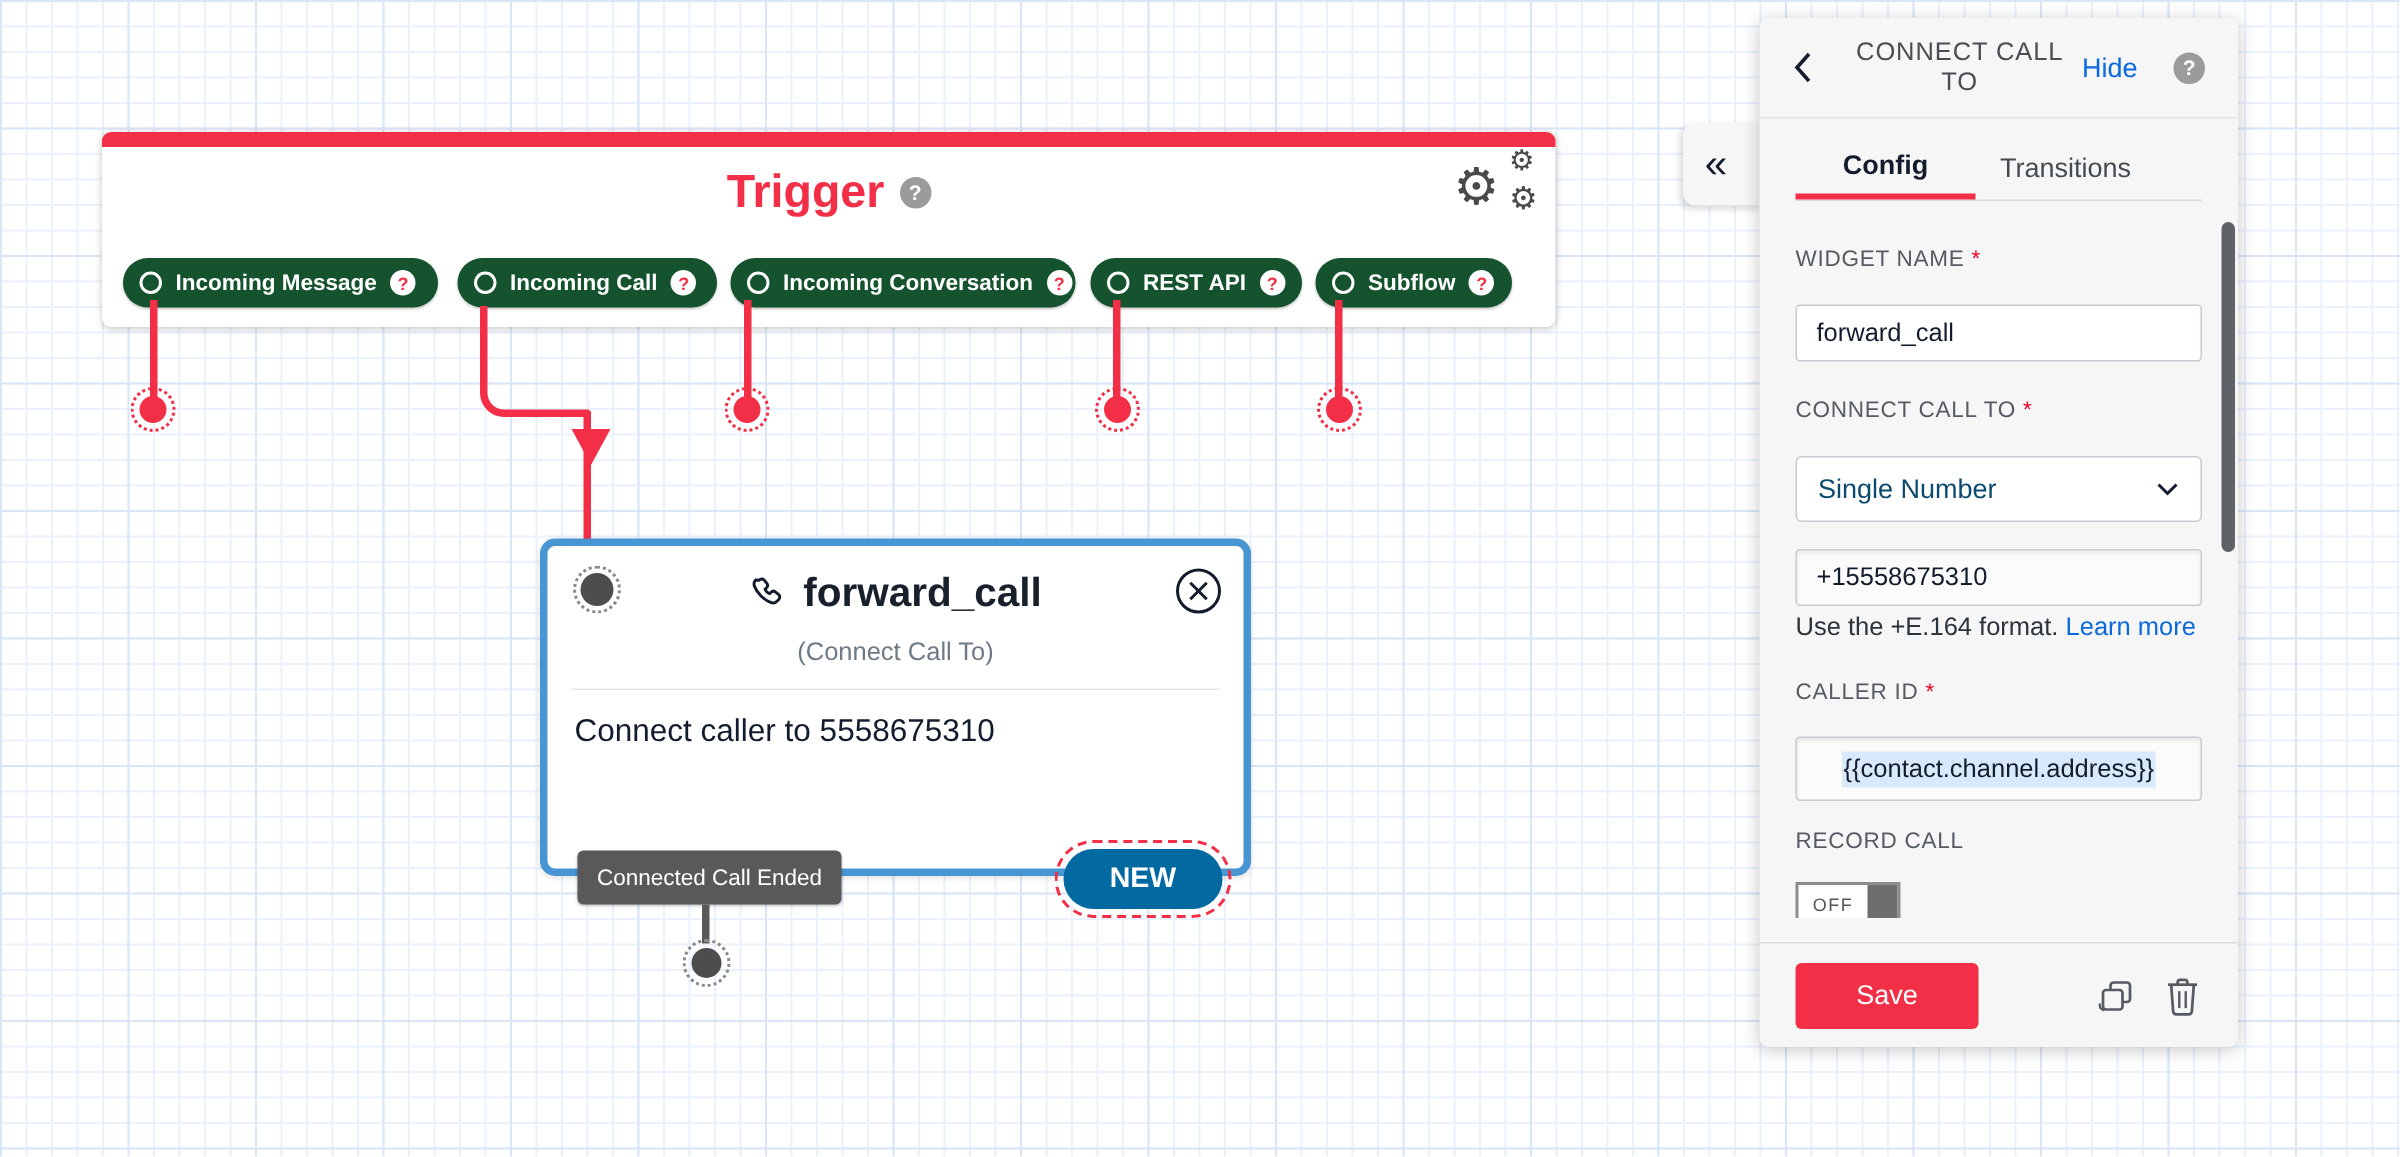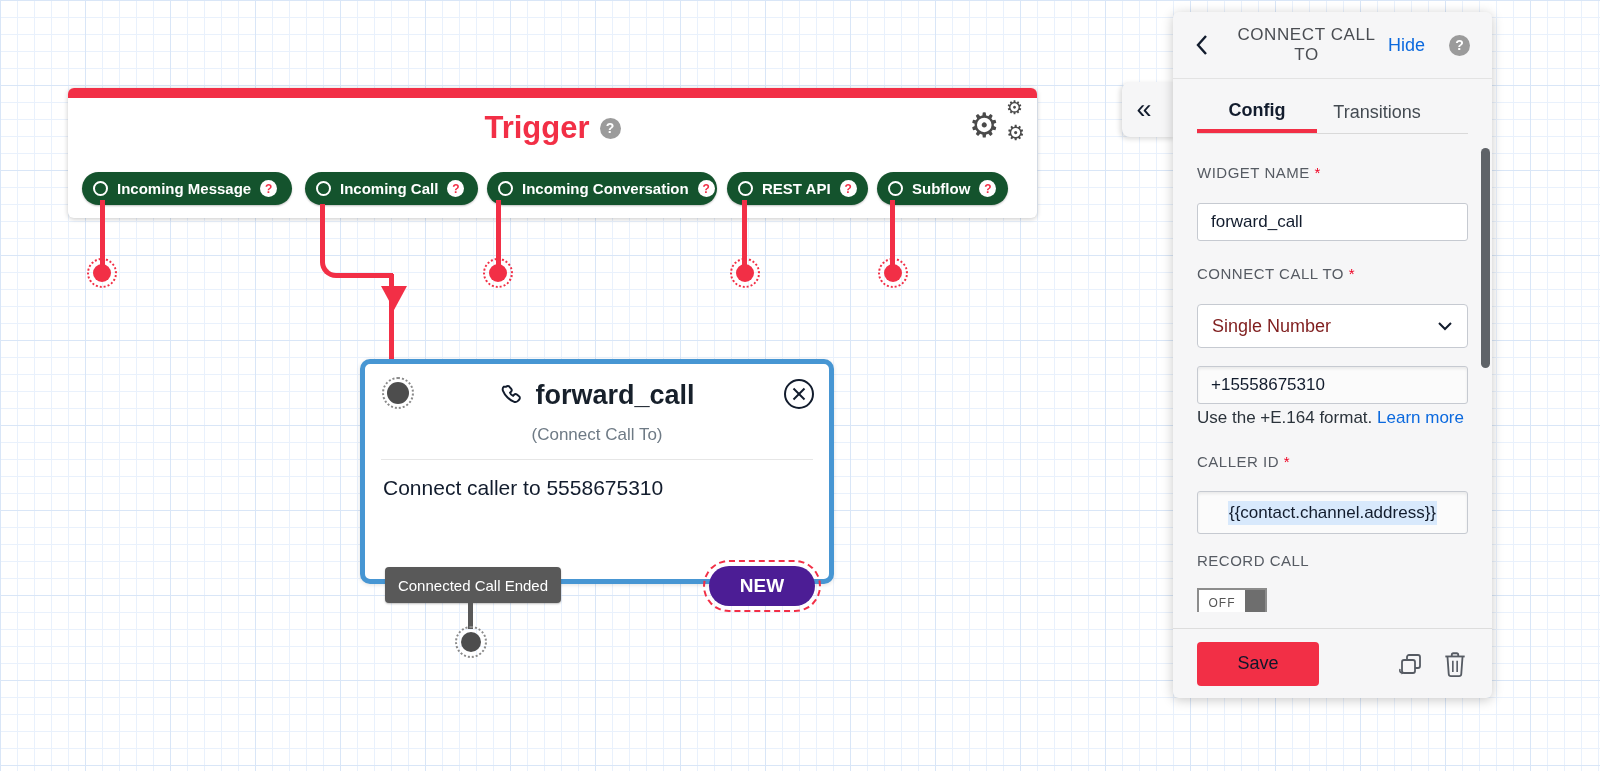--- a/index.html
+++ b/index.html
@@ -57,21 +57,21 @@
   .fc-close { position:absolute; right:14px; top:14px; width:32px; height:32px; cursor:pointer; }
   .fc-sub { margin-top:14px; text-align:center; color:#6e7a85; font-size:17px; }
   .fc-div { margin:14px 16px 0 16px; border-top:1px solid #e6e6e6; }
   .fc-body { margin:16px 0 0 18px; font-size:21px; color:#121c2d; }
   .fc-transition { position:absolute; left:20px; top:203px; width:176px; height:36px; background:#595959;
     border-radius:4px; color:#fff; font-size:15px; display:flex; align-items:center; justify-content:center;
     box-shadow:0 1px 2px rgba(0,0,0,.25); }
   .fc-stem { position:absolute; left:103px; top:239px; width:5px; height:26px; background:#595959; }
   .fc-out-dot { left:90px; top:262px; }
   .fc-new-wrap { position:absolute; left:338px; top:196px; border:2px dashed #F22F46; border-radius:30px; padding:4px; }
-  .fc-new { width:106px; height:40px; background:#4c1d95; border-radius:20px; color:#fff;
+  .fc-new { width:106px; height:40px; background:#0369a1; border-radius:20px; color:#fff;
     font-size:19px; font-weight:bold; display:flex; align-items:center; justify-content:center; }
 
   
   .collapse-tab { position:absolute; left:1122px; top:82px; width:54px; height:55px; background:#f6f6f7;
     border-radius:8px 0 0 8px; box-shadow:-2px 2px 5px rgba(0,0,0,.15); display:flex; align-items:center;
     justify-content:center; font-size:27px; color:#121c2d; cursor:pointer; padding-right:10px; }
   .panel { position:absolute; left:1173px; top:12px; width:319px; height:686px; background:#f6f6f7;
     border-radius:6px; box-shadow:0 2px 12px rgba(0,0,0,.22); }
   .panel-header { height:67px; display:flex; align-items:center; padding:0 22px; border-bottom:1px solid #e3e3e3; }
   .back-btn { width:30px; cursor:pointer; display:flex; align-items:center; }
@@ -81,36 +81,36 @@
   .tabs { margin:12px 24px 0 24px; display:flex; border-bottom:1px solid #d9d9d9; }
   .tab { width:120px; height:42px; display:flex; align-items:center; justify-content:center;
     font-size:18px; color:#444b52; cursor:pointer; }
   .tab.active { font-weight:bold; color:#121c2d; border-bottom:4px solid #F22F46; margin-bottom:-1px; }
   .panel-content { height:478px; overflow:hidden; padding:0 24px; }
   .f-label { margin-top:30px; font-size:15px; letter-spacing:.5px; color:#565b63; }
   .f-label .req { color:#e02; }
   .f-input { margin-top:22px; width:100%; height:38px; border:1px solid #c6cad1; border-radius:3px;
     background:#fff; font-size:17px; color:#121c2d; padding:0 13px; font-family:"Liberation Sans",sans-serif; }
   .f-select { margin-top:22px; width:100%; height:44px; border:1px solid #c6cad1; border-radius:4px;
-    background:#fff; display:flex; align-items:center; padding:0 14px; font-size:18px; color:#7f1d1d; cursor:pointer; }
+    background:#fff; display:flex; align-items:center; padding:0 14px; font-size:18px; color:#0c4a6e; cursor:pointer; }
   .f-select .chev { margin-left:auto; }
   .f-input.inset { margin-top:18px; background:#fbfbfb; box-shadow:inset 0 2px 3px rgba(0,0,0,.07); }
   .f-help { margin-top:4px; font-size:17px; color:#2b333b; }
   .f-help a { color:#0B69DE; text-decoration:none; cursor:pointer; }
   .f-inputbox { margin-top:21px; width:100%; height:43px; border:1px solid #c6cad1; border-radius:3px;
     background:#fbfbfb; box-shadow:inset 0 2px 3px rgba(0,0,0,.07); display:flex; align-items:center; padding:15px 13px;justify-content:center; }
   .hl { background:#d8e9fc; font-size:17px; color:#121c2d; padding:2px 1px; }
   .label2 { margin-top:18px; }
   .toggle { margin-top:19px; width:70px; height:30px; border:2px solid #8c8c8c; background:#fff;
     display:flex; align-items:center; cursor:pointer; }
   .toggle .off { flex:1; text-align:center; font-size:12px; color:#555; letter-spacing:1px; }
   .toggle .knob { width:20px; height:26px; background:#6e6e6e; }
   .panel-footer { position:absolute; left:0; bottom:0; width:100%; height:70px; border-top:1px solid #ddd;
     display:flex; align-items:center; padding:0 24px; }
-  .save-btn { width:122px; height:44px; background:#F22F46; border:none; border-radius:4px; color:#0f172a;
+  .save-btn { width:122px; height:44px; background:#F22F46; border:none; border-radius:4px; color:#ffffff;
     font-size:18px; cursor:pointer; font-family:"Liberation Sans",sans-serif; }
   .foot-icons { margin-left:auto; display:flex; gap:18px; align-items:center; }
   .icon-btn { cursor:pointer; display:flex; }
   .scroll-thumb { position:absolute; right:2px; top:136px; width:9px; height:220px; background:#5f6368; border-radius:5px; }
 </style>
 </head>
 <body>
 
 <div class="stage">
 

